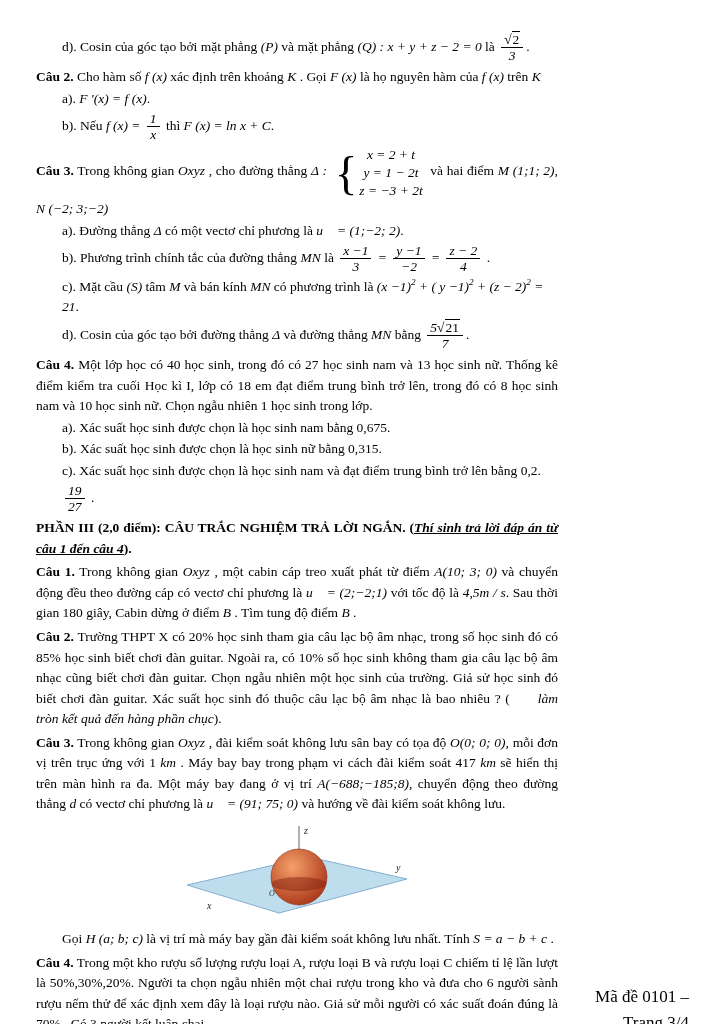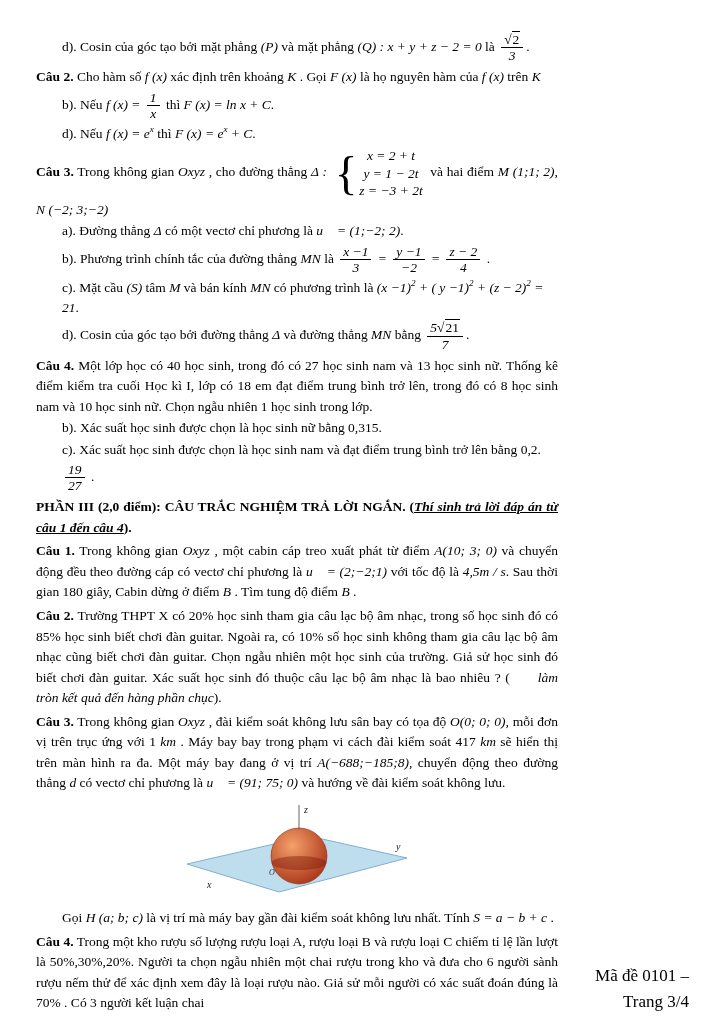--- a/index.html
+++ b/index.html
@@ -35,35 +35,36 @@
   .figlbl-sm{font-size:8px;font-style:italic;font-family:"Liberation Serif",serif;fill:#333;}
   .footer{margin-top:auto;text-align:right;font-size:17px;padding-top:8px;}
 </style>
 </head>
 <body>
 
 <div class="page">
   <div id="doc">
       <div class="para opt"><span class="txt">d). Cosin của góc tạo bởi mặt phẳng </span><span class="math">(P)</span><span class="txt"> và mặt phẳng </span><span class="math">(Q) : x + y + z − 2 = 0</span><span class="txt"> là </span><span class="frac"><span class="nu"><span class="sqrt"><span class="radsign">√</span><span class="radicand">2</span></span></span><span class="de">3</span></span><span class="txt">.</span></div>
       <div class="para head"><span class="bd">Câu 2.</span><span class="txt"> Cho hàm số </span><span class="math">f (x)</span><span class="txt"> xác định trên khoảng </span><span class="math">K</span><span class="txt"> . Gọi </span><span class="math">F (x)</span><span class="txt"> là họ nguyên hàm của </span><span class="math">f (x)</span><span class="txt"> trên </span><span class="math">K</span></div>
+      <div class="para opt"><span class="txt">a). </span><span class="math">F '(x) = f (x)</span><span class="txt">.</span></div>
       <div class="para opt"><span class="txt">b). Nếu </span><span class="math">f (x) = </span><span class="frac"><span class="nu">1</span><span class="de">x</span></span><span class="txt"> thì </span><span class="math">F (x) = ln x + C</span><span class="txt">.</span></div>
-      <div class="para opt"><span class="txt">d). Nếu </span><span class="math">f (x) = e</span><sup class="math">x</sup><span class="txt"> thì </span><span class="math">F (x) = e</span><sup class="math">x</sup><span class="math"> + C</span><span class="txt">.</span></div>
       <div class="para head"><span class="bd">Câu 3.</span><span class="txt"> Trong không gian </span><span class="math">Oxyz</span><span class="txt"> , cho đường thẳng </span><span class="math">Δ : </span><span class="cases">
           <span class="brace">{</span>
           <span class="cas-lines">
             <span class="math cline">x = 2 + t</span>
             <span class="math cline">y = 1 − 2t</span>
             <span class="math cline">z = −3 + 2t</span>
           </span>
         </span><span class="txt"> và hai điểm </span><span class="math">M (1;1; 2)</span><span class="txt">, </span><span class="math">N (−2; 3;−2)</span></div>
       <div class="para opt"><span class="txt">a). Đường thẳng </span><span class="math">Δ</span><span class="txt"> có một vectơ chỉ phương  là </span><span class="math">u⃗ = (1;−2; 2)</span><span class="txt">.</span></div>
       <div class="para opt"><span class="txt">b). Phương trình chính tắc của đường thẳng </span><span class="math">MN</span><span class="txt"> là </span><span class="frac"><span class="nu">x −1</span><span class="de">3</span></span><span class="math"> = </span><span class="frac"><span class="nu">y −1</span><span class="de">−2</span></span><span class="math"> = </span><span class="frac"><span class="nu">z − 2</span><span class="de">4</span></span><span class="txt"> .</span></div>
       <div class="para opt"><span class="txt">c). Mặt cầu </span><span class="math">(S)</span><span class="txt"> tâm </span><span class="math">M</span><span class="txt">  và bán kính </span><span class="math">MN</span><span class="txt"> có phương trình là </span><span class="math">(x −1)</span><sup class="math">2</sup><span class="math"> + ( y −1)</span><sup class="math">2</sup><span class="math"> + (z − 2)</span><sup class="math">2</sup><span class="math"> = 21</span><span class="txt">.</span></div>
       <div class="para opt"><span class="txt">d). Cosin của góc tạo bởi đường thẳng </span><span class="math">Δ</span><span class="txt"> và đường thẳng </span><span class="math">MN</span><span class="txt"> bằng </span><span class="frac"><span class="nu"><span class="math">5</span><span class="sqrt"><span class="radsign">√</span><span class="radicand">21</span></span></span><span class="de">7</span></span><span class="txt">.</span></div>
       <div class="para head"><span class="bd">Câu 4.</span><span class="txt"> Một lớp học có 40 học sinh, trong đó có 27 học sinh nam và 13 học sinh nữ. Thống kê điểm kiểm tra cuối Học kì I, lớp có 18 em đạt điểm trung bình trở lên, trong đó có 8 học sinh nam và 10 học sinh nữ. Chọn ngẫu nhiên 1 học sinh trong lớp.</span></div>
+      <div class="para opt"><span class="txt">a). Xác suất học sinh được chọn là học sinh nam bằng 0,675.</span></div>
       <div class="para opt"><span class="txt">b). Xác suất học sinh được chọn là học sinh nữ bằng 0,315.</span></div>
       <div class="para opt"><span class="txt">c). Xác suất học sinh được chọn là học sinh nam và đạt điểm trung bình trở lên bằng 0,2.</span></div>
       <div class="para opt"><span class="frac"><span class="nu">19</span><span class="de">27</span></span><span class="txt"> .</span></div>
       <div class="para head"><span class="bd">PHẦN III (2,0 điểm): CÂU TRẮC NGHIỆM TRẢ LỜI NGẮN. (</span><span class="bdit">Thí sinh trả lời đáp án từ câu 1 đến câu 4</span><span class="bd">).</span></div>
       <div class="para head"><span class="bd">Câu 1.</span><span class="txt"> Trong không gian </span><span class="math">Oxyz</span><span class="txt"> , một cabin cáp treo xuất phát từ điểm </span><span class="math">A(10;  3;  0)</span><span class="txt"> và chuyển động đều theo đường cáp có vectơ chỉ phương là </span><span class="math">u⃗ = (2;−2;1)</span><span class="txt"> với tốc độ là </span><span class="math">4,5m / s</span><span class="txt">. Sau thời gian 180 giây, Cabin dừng ở điểm </span><span class="math">B</span><span class="txt"> . Tìm tung độ điểm </span><span class="math">B</span><span class="txt"> .</span></div>
       <div class="para head"><span class="bd">Câu 2.</span><span class="txt"> Trường THPT X có  20% học sinh tham gia câu lạc bộ âm nhạc, trong số học sinh đó có  85%  học sinh biết chơi đàn guitar. Ngoài ra, có  10%  số học sinh không tham gia câu lạc bộ âm nhạc cũng biết chơi đàn guitar. Chọn ngẫu nhiên một học sinh của trường. Giả sử học sinh đó biết chơi đàn guitar. Xác suất học sinh đó thuộc câu lạc bộ âm nhạc là bao nhiêu ? (</span><span class="it">làm tròn kết quả đến hàng phần chục</span><span class="txt">).</span></div>
       <div class="para head"><span class="bd">Câu 3.</span><span class="txt"> Trong không gian </span><span class="math">Oxyz</span><span class="txt"> , đài kiểm soát không lưu sân bay có tọa độ </span><span class="math">O(0; 0; 0),</span><span class="txt"> mỗi đơn vị trên trục ứng với 1 </span><span class="math">km</span><span class="txt"> . Máy bay bay trong phạm vi cách đài kiểm soát  417 </span><span class="math">km</span><span class="txt">  sẽ hiển thị trên màn hình ra đa. Một máy bay đang ở vị trí  </span><span class="math">A(−688;−185;8),</span><span class="txt"> chuyển động theo đường thẳng  </span><span class="math">d</span><span class="txt">  có vectơ chỉ phương là </span><span class="math">u⃗ = (91; 75; 0)</span><span class="txt"> và hướng về đài kiểm soát không lưu.</span></div>
       <div class="fig-wrap">
   <svg width="232" height="98" viewBox="0 0 232 98">
     <defs>

